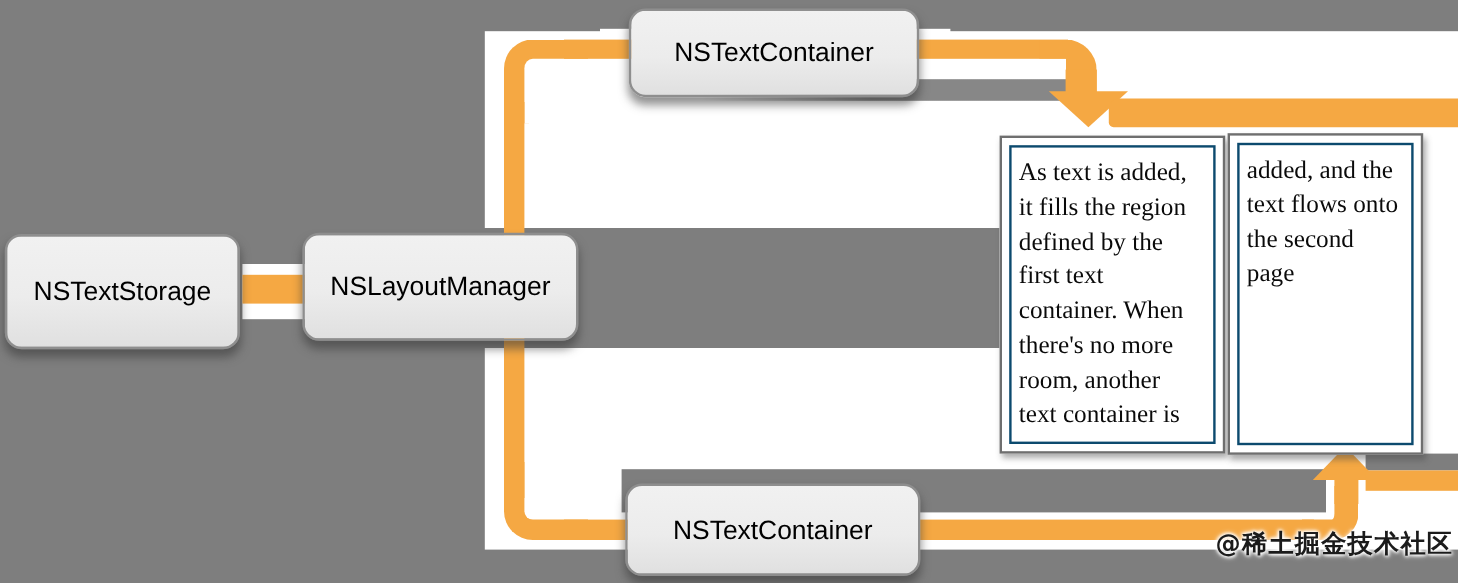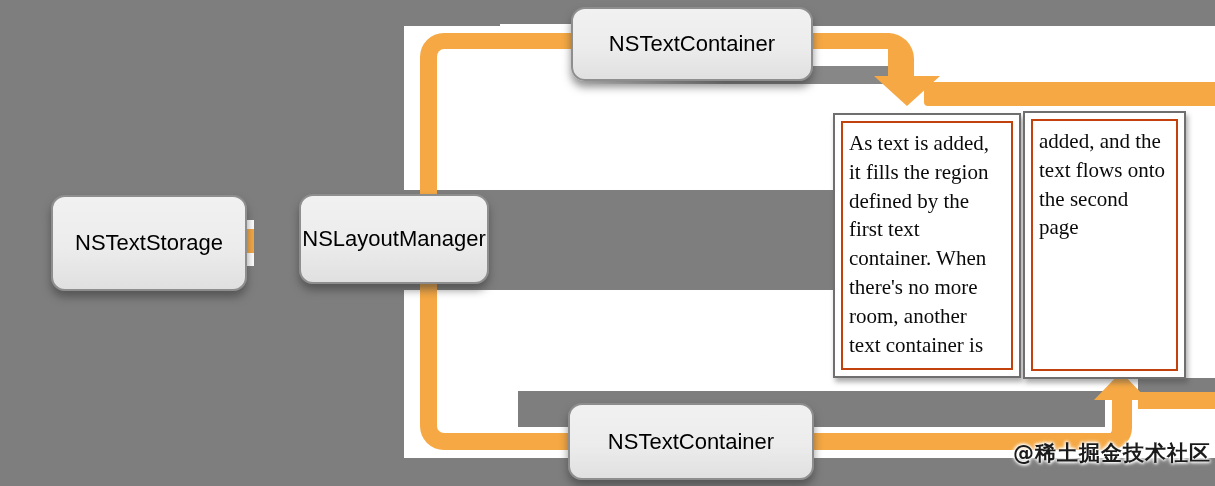--- a/index.html
+++ b/index.html
@@ -59,40 +59,40 @@
   .link-orange{left:202px;top:229px;width:52px;height:24px;}
 
   
   .node{
     background:linear-gradient(to bottom,#f1f1f1 0%,#ececec 55%,#e0e0e0 100%);
     border:2px solid #8e8e8e;
     border-radius:14px;
     box-shadow:0 6px 8px rgba(55,55,55,.55);
     box-sizing:border-box;
     display:flex;align-items:center;justify-content:center;
-    font-size:22px;color:#000;margin-left:47px;
+    font-size:22px;color:#000;
   }
   .node-storage{left:4px;top:195px;width:196px;height:96px;}
-  .node-manager{left:252px;top:194px;width:190px;height:90px;}
+  .node-manager{left:252px;top:194px;width:230px;height:90px;}
   .node-container-top{left:524px;top:7px;width:242px;height:74px;}
   .node-container-bottom{left:521px;top:403px;width:246px;height:77px;}
   .white-halo-top{left:500px;top:24px;width:292px;height:10px;background:#fff;}
 
   
   .page{
     background:#ffffff;
     border:2px solid #6f6f6f;
     box-sizing:border-box;
     box-shadow:2px 4px 5px rgba(70,70,70,.45);
   }
   .page-1{left:833px;top:113px;width:188px;height:265px;}
   .page-2{left:1023px;top:111px;width:163px;height:268px;}
   .page-inner{
     position:absolute;left:6px;top:6px;right:6px;bottom:6px;
-    border:2px solid #c2410c;
+    border:2px solid #0c4a6e;
     padding:6px 6px;
     box-sizing:border-box;
     font-family:"Liberation Serif", serif;
     font-size:21px;line-height:28.8px;color:#0a0a0a;
     white-space:pre-line;
     overflow:hidden;
   }
 
   
   .watermark{

